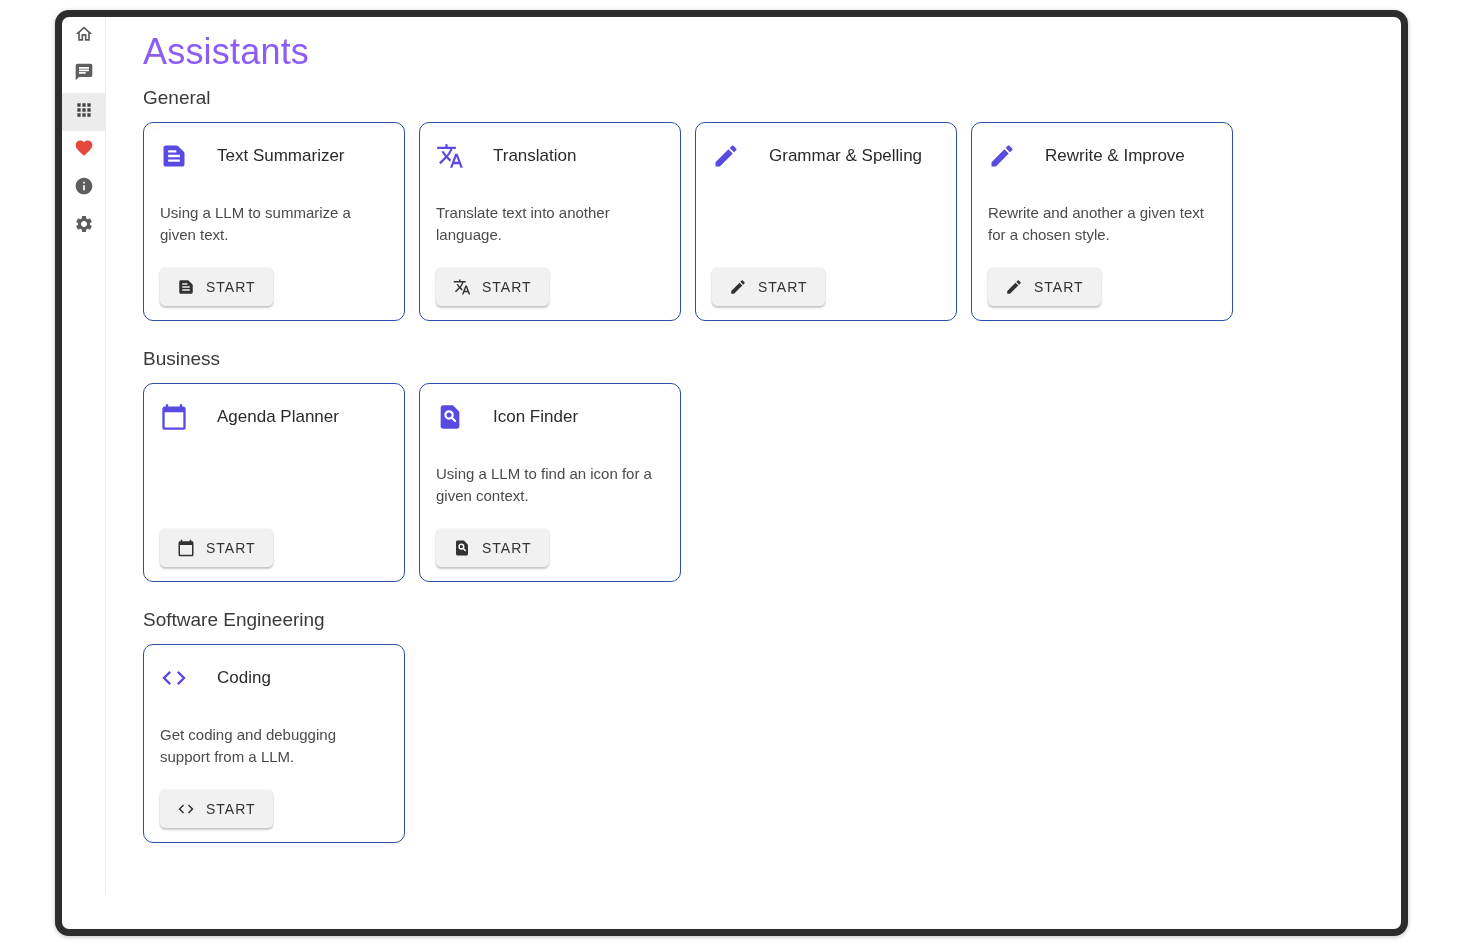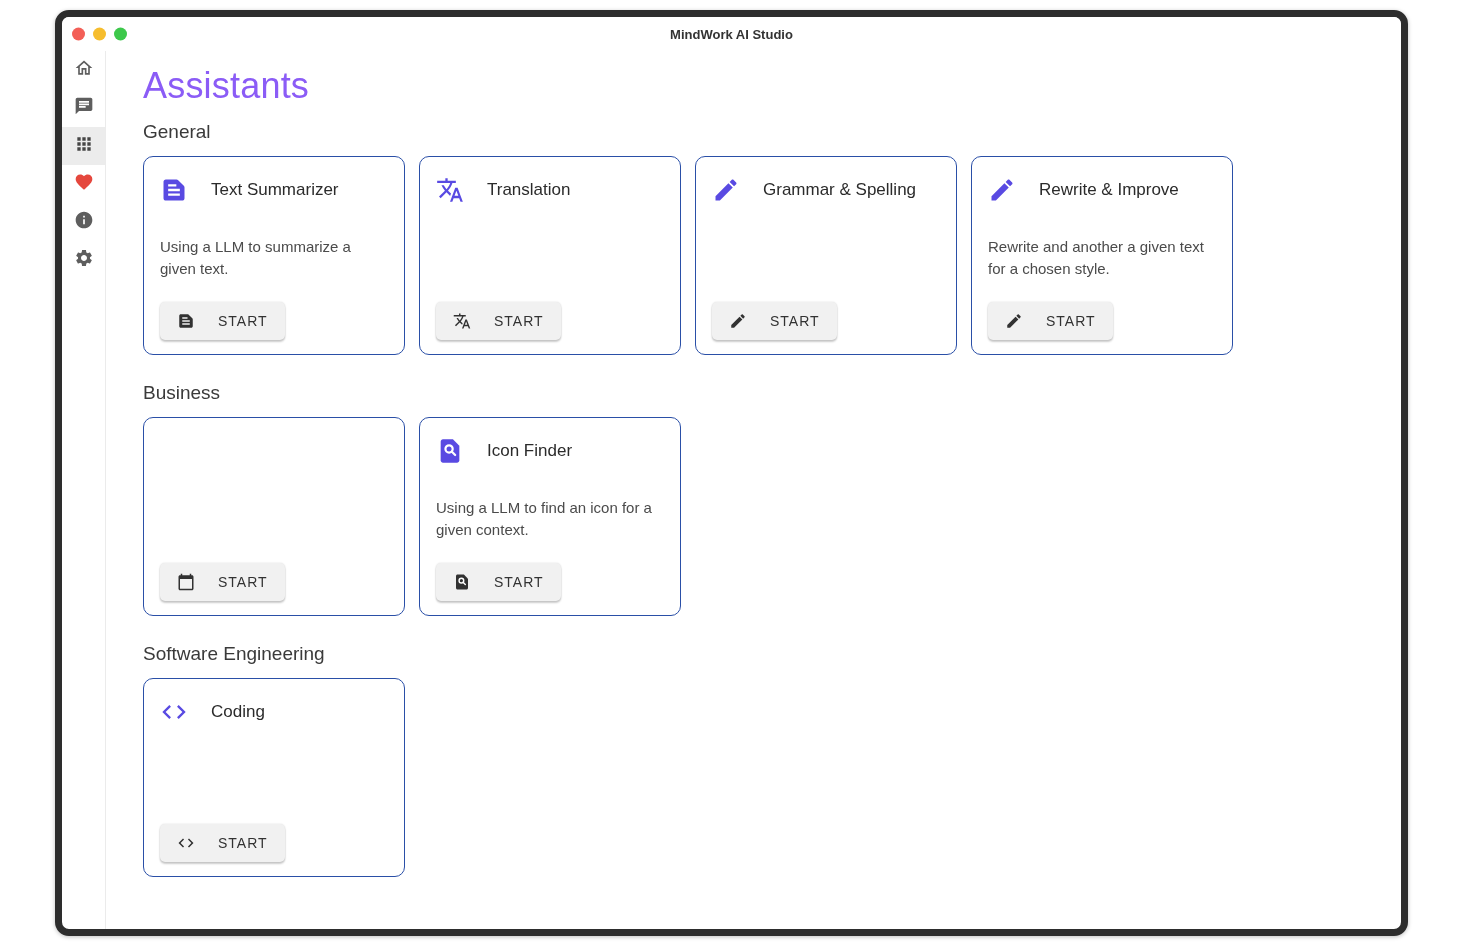--- a/index.html
+++ b/index.html
@@ -73,33 +73,33 @@
   }
   .card-row { display: flex; gap: 14px; }
   .card {
     width: 262px; height: 199px;
     border: 1px solid #2a4fa7;
     border-radius: 10px;
     background: #ffffff;
     padding: 19px 16px 14px 16px;
     display: flex; flex-direction: column;
   }
-  .card-header { display: flex; align-items: center; gap: 23px; }
+  .card-header { display: flex; align-items: center; gap: 29px; }
   .card-icon { width: 28px; height: 28px; color: #594ae2; flex-shrink: 0; }
   .card-icon svg { width: 28px; height: 28px; fill: currentColor; display: block; }
   .card-title { font-size: 17px; font-weight: 500; color: #2b2b2b; }
   .card-desc {
     margin-top: 32px;
     font-size: 15px; color: #4b4b4b; line-height: 22px;
     padding-right: 2px;
   }
   .start-btn {
     margin-top: auto;
     align-self: flex-start;
-    display: inline-flex; align-items: center; gap: 23px;
+    display: inline-flex; align-items: center; gap: 11px;
     height: 38px; padding: 0 17px;
     background: #f1f1f1;
     border: none; border-radius: 5px;
     box-shadow: 0 2px 2px rgba(0,0,0,0.20), 0 0 2px rgba(0,0,0,0.14);
     font-family: "Liberation Sans", sans-serif;
     font-size: 14px; font-weight: 500; letter-spacing: 1px;
     color: #323232;
     cursor: pointer;
   }
   .btn-icon { width: 18px; height: 18px; color: #323232; }
@@ -146,28 +146,20 @@
       <path d="M13.4 12.4l3 3" fill="none" stroke="#ffffff" stroke-width="1.9" stroke-linecap="round"></path>
     </g>
     <g id="i-code">
         <path d="M9.4 16.6L4.8 12l4.6-4.6L8 6l-6 6 6 6 1.4-1.4zm5.2 0l4.6-4.6-4.6-4.6L16 6l6 6-6 6-1.4-1.4z"></path>
       </g>
   </defs>
 </svg>
 
 <div class="window">
 
-  <div class="titlebar">
-    <div class="traffic-lights">
-      <div class="tl-dot tl-red"></div>
-      <div class="tl-dot tl-yellow"></div>
-      <div class="tl-dot tl-green"></div>
-    </div>
-    <div class="window-title">MindWork AI Studio</div>
-  </div>
 
   <div class="app-body">
 
     <nav class="sidebar">
       <div class="side-item">
         <span><svg viewBox="0 0 24 24">
               <use href="#i-home"></use>
             </svg></span>
       </div>
       <div class="side-item">
@@ -226,20 +218,21 @@
 
           <div class="card">
             <div class="card-header">
               <span class="card-icon">
                   <svg viewBox="0 0 24 24">
                     <use href="#i-translate"></use>
                   </svg>
                 </span>
               <span class="card-title">Translation</span>
             </div>
+            <div class="card-desc">Translate text into another language.</div>
             <button class="start-btn">
               <span class="btn-icon">
                   <svg viewBox="0 0 24 24">
                     <use href="#i-translate"></use>
                   </svg>
                 </span>
               <span>START</span>
             </button>
           </div>
 
@@ -283,20 +276,28 @@
           </div>
 
         </div>
       </section>
 
       <section class="section">
         <h2 class="section-title">Business</h2>
         <div class="card-row">
 
           <div class="card">
+            <div class="card-header">
+              <span class="card-icon">
+                  <svg viewBox="0 0 24 24">
+                    <use href="#i-calendar"></use>
+                  </svg>
+                </span>
+              <span class="card-title">Agenda Planner</span>
+            </div>
             <button class="start-btn">
               <span class="btn-icon">
                   <svg viewBox="0 0 24 24">
                     <use href="#i-calendar"></use>
                   </svg>
                 </span>
               <span>START</span>
             </button>
           </div>
 
@@ -329,20 +330,21 @@
 
           <div class="card">
             <div class="card-header">
               <span class="card-icon">
                   <svg viewBox="0 0 24 24">
                     <use href="#i-code"></use>
                   </svg>
                 </span>
               <span class="card-title">Coding</span>
             </div>
+            <div class="card-desc">Get coding and debugging support from a LLM.</div>
             <button class="start-btn">
               <span class="btn-icon">
                   <svg viewBox="0 0 24 24">
                     <use href="#i-code"></use>
                   </svg>
                 </span>
               <span>START</span>
             </button>
           </div>
 

